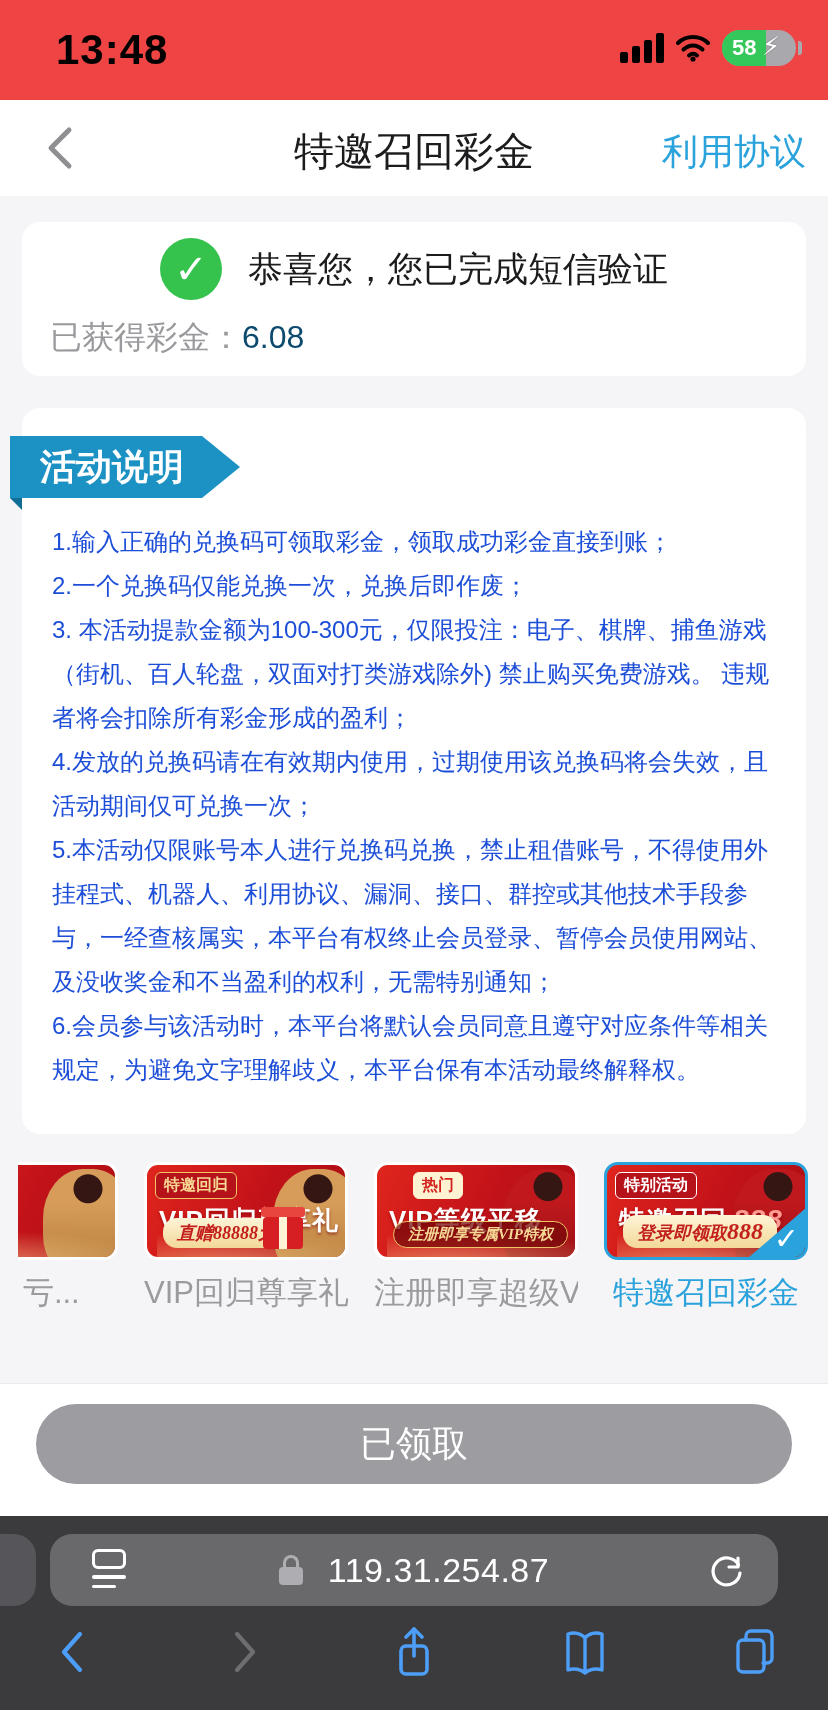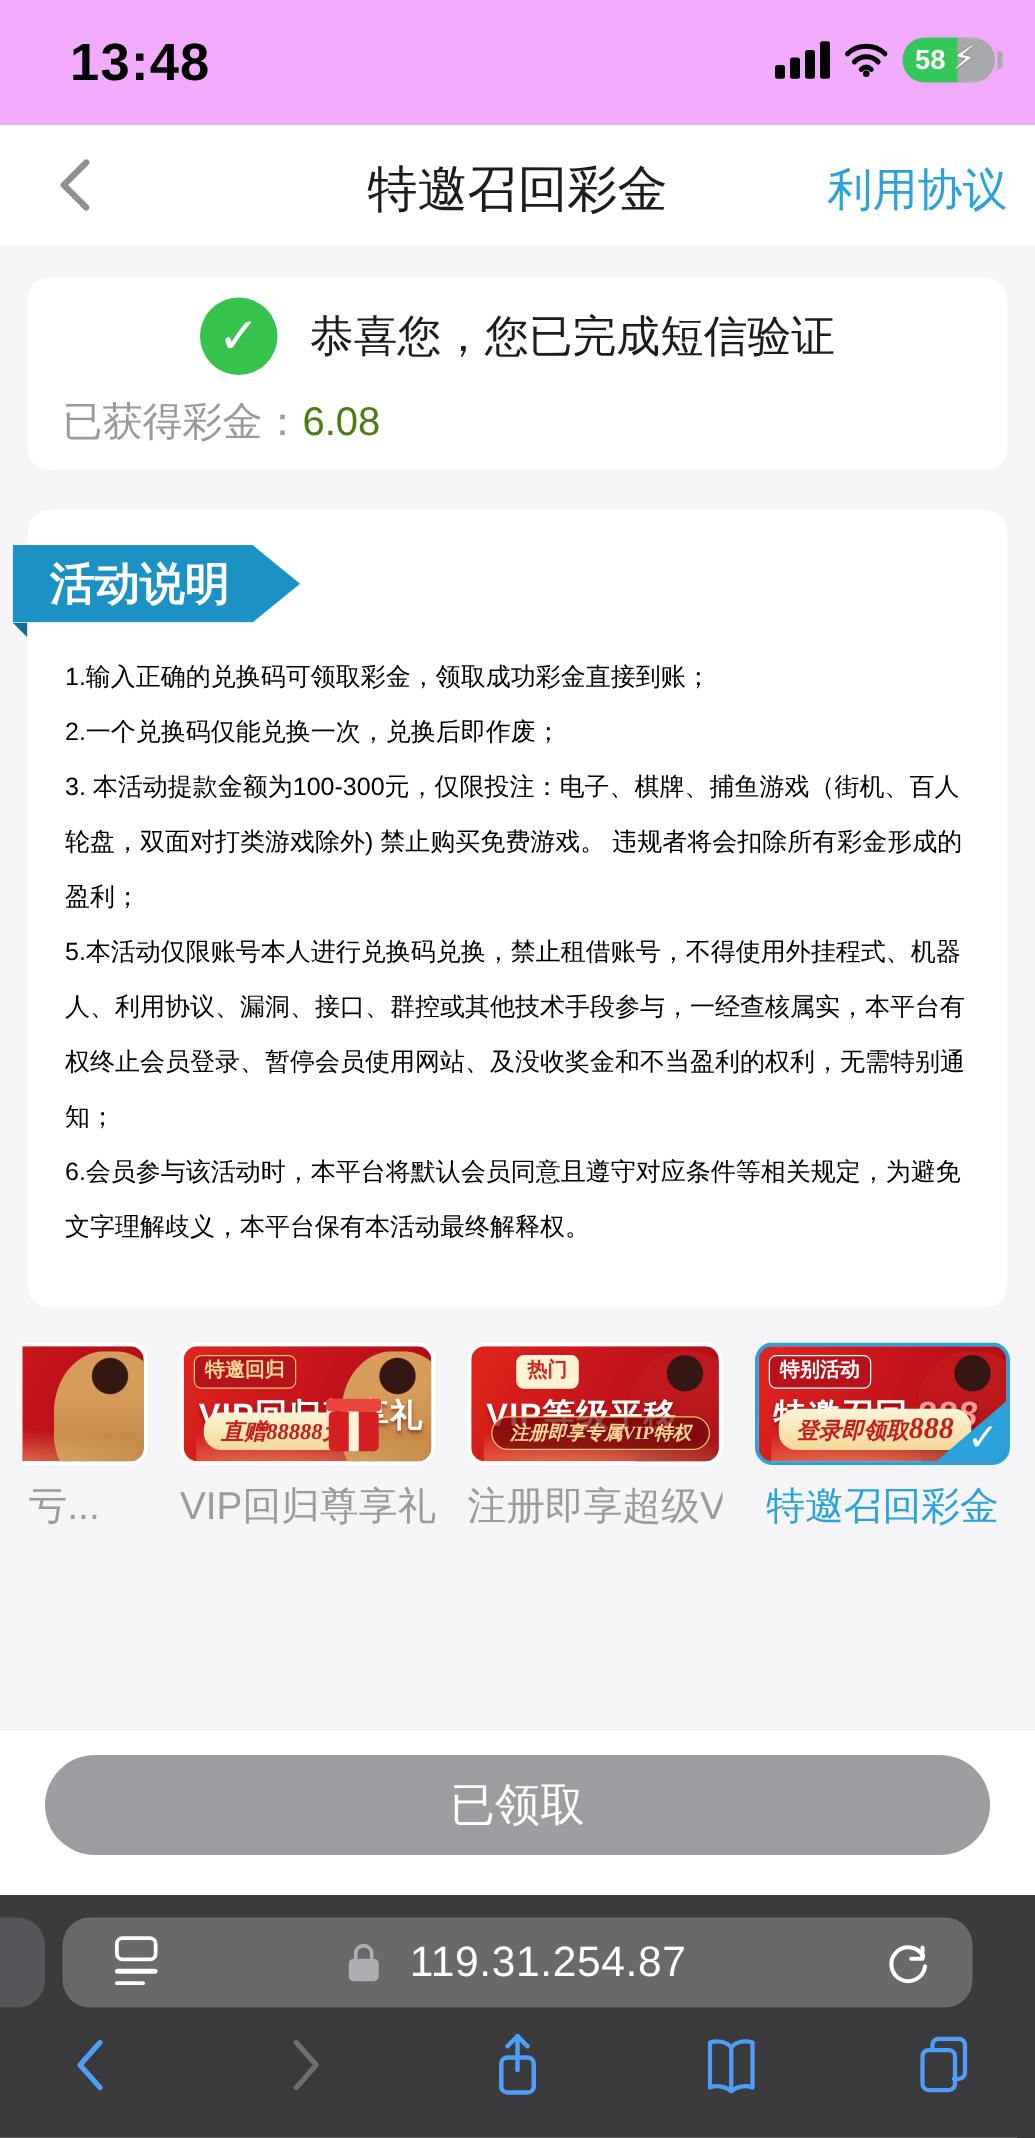--- a/index.html
+++ b/index.html
@@ -1,21 +1,21 @@
 <!DOCTYPE html>
 <html><head>
 <meta charset="utf-8">
 <style>
   * { margin:0; padding:0; box-sizing:border-box; }
   html,body { background:#000; }
   body { font-family:"Liberation Sans","DejaVu Sans",sans-serif; }
   .screen { position:relative; width:828px; height:1710px; background:#fff; overflow:hidden; margin:0 auto; }
 
   
-  .status-bar { position:absolute; top:0; left:0; width:100%; height:100px; background:#f0abfc; }
+  .status-bar { position:absolute; top:0; left:0; width:100%; height:100px; background:#ef4444; }
   .status-time { position:absolute; left:56px; top:26px; font-size:42px; font-weight:700; color:#000; letter-spacing:1px; }
   .status-right { position:absolute; right:26px; top:30px; display:flex; align-items:center; gap:12px; }
   .signal { display:flex; align-items:flex-end; gap:4px; height:30px; }
   .signal i { display:block; width:8px; background:#000; border-radius:2px; }
   .signal i:nth-child(1){height:11px;} .signal i:nth-child(2){height:17px;}
   .signal i:nth-child(3){height:23px;} .signal i:nth-child(4){height:30px;}
   .battery { position:relative; width:74px; height:36px; border-radius:18px; background:#a9a9ad; overflow:hidden; display:flex; }
   .battery .fill { width:60%; background:#34c759; color:#fff; font-size:22px; font-weight:700; display:flex; align-items:center; justify-content:center; }
   .battery .bolt { position:absolute; left:40px; top:1px; color:#fff; font-size:26px; text-shadow:0 0 2px rgba(0,0,0,.35); }
   .battery-tip { width:4px; height:14px; background:#a9a9ad; border-radius:0 3px 3px 0; margin-left:2px; }
@@ -29,28 +29,28 @@
   
   .content { position:absolute; top:196px; left:0; width:100%; height:1187px; background:#f5f5f7; }
 
   .card { background:#fff; border-radius:18px; margin:0 22px; }
   .success-card { margin-top:26px; padding:16px 28px 16px; }
   .success-row { display:flex; align-items:center; justify-content:center; gap:26px; }
   .check-circle { width:62px; height:62px; border-radius:50%; background:#35c24d; color:#fff; font-size:40px; font-weight:700; display:flex; align-items:center; justify-content:center; flex:0 0 auto; }
   .success-msg { font-size:35px; font-weight:500; color:#1c1c1e; }
   .bonus-row { margin-top:16px; font-size:32px; }
   .bonus-label { color:#9a9a9e; }
-  .bonus-value { color:#4d7c0f;text-align:center; }
+  .bonus-value { color:#0c4a6e;text-align:center; }
 
   .activity-card { position:relative; margin-top:32px; }
   .ribbon { position:absolute; left:-12px; top:28px; height:62px; line-height:62px; padding:0 56px 0 30px; background:#1c92c4; color:#fff; font-size:36px; font-weight:600;
             clip-path:polygon(0 0, calc(100% - 38px) 0, 100% 50%, calc(100% - 38px) 100%, 0 100%); }
   .ribbon-fold { position:absolute; left:-12px; top:90px; width:12px; height:12px; background:#0f6d96; clip-path:polygon(0 0,100% 0,100% 100%); }
   .rules { padding:112px 30px 42px; }
-  .rules p { font-size:20px; line-height:44px; color:#000000; }
+  .rules p { font-size:24px; line-height:44px; color:#1d4ed8; }
 
   
   .carousel-clip { margin:28px 0 0 18px; overflow:hidden; }
   .carousel-track { display:flex; gap:26px; margin-left:-104px; }
   .banner { position:relative; flex:0 0 auto; width:204px; height:98px; border-radius:14px; border:3px solid #fff; overflow:hidden;
             background:linear-gradient(115deg,#e0251d 0%,#c21219 55%,#a90e14 100%); }
   .banner::before { content:""; position:absolute; right:-18px; top:4px; width:90px; height:110px; border-radius:45% 45% 40% 40%;
             background:radial-gradient(circle at 50% 18%, #2a1714 0 14px, transparent 15px),
                        linear-gradient(180deg,#d9a961 30%,#b4823c 100%); opacity:.92; }
   .banner.red-figure::before { background:radial-gradient(circle at 50% 16%, #2a1714 0 14px, transparent 15px),
@@ -151,20 +151,21 @@
       </div>
     </div>
 
     <div class="card activity-card">
       <div class="ribbon">活动说明</div>
       <div class="ribbon-fold"></div>
       <div class="rules">
         <p>1.输入正确的兑换码可领取彩金，领取成功彩金直接到账；</p>
         <p>2.一个兑换码仅能兑换一次，兑换后即作废；</p>
         <p>3. 本活动提款金额为100-300元，仅限投注：电子、棋牌、捕鱼游戏（街机、百人轮盘，双面对打类游戏除外) 禁止购买免费游戏。 违规者将会扣除所有彩金形成的盈利；</p>
+        <p>4.发放的兑换码请在有效期内使用，过期使用该兑换码将会失效，且活动期间仅可兑换一次；</p>
         <p>5.本活动仅限账号本人进行兑换码兑换，禁止租借账号，不得使用外挂程式、机器人、利用协议、漏洞、接口、群控或其他技术手段参与，一经查核属实，本平台有权终止会员登录、暂停会员使用网站、及没收奖金和不当盈利的权利，无需特别通知；</p>
         <p>6.会员参与该活动时，本平台将默认会员同意且遵守对应条件等相关规定，为避免文字理解歧义，本平台保有本活动最终解释权。</p>
       </div>
     </div>
 
     <div class="carousel-clip">
       <div class="carousel-track">
         <div class="banner">
           
         </div>

